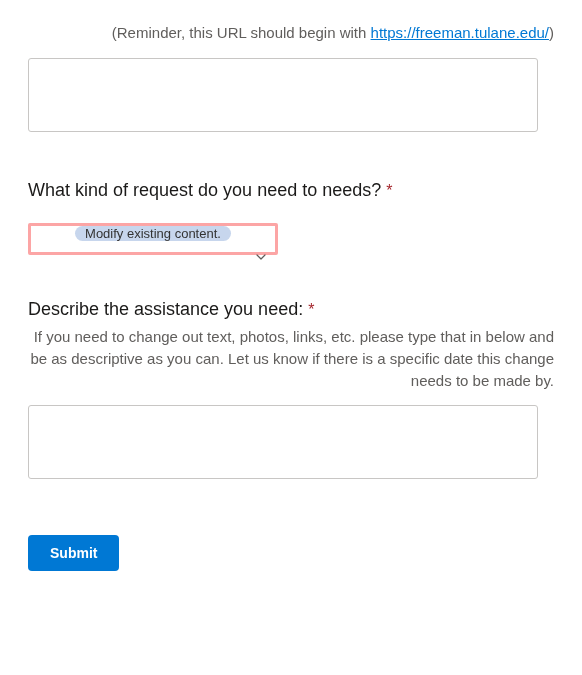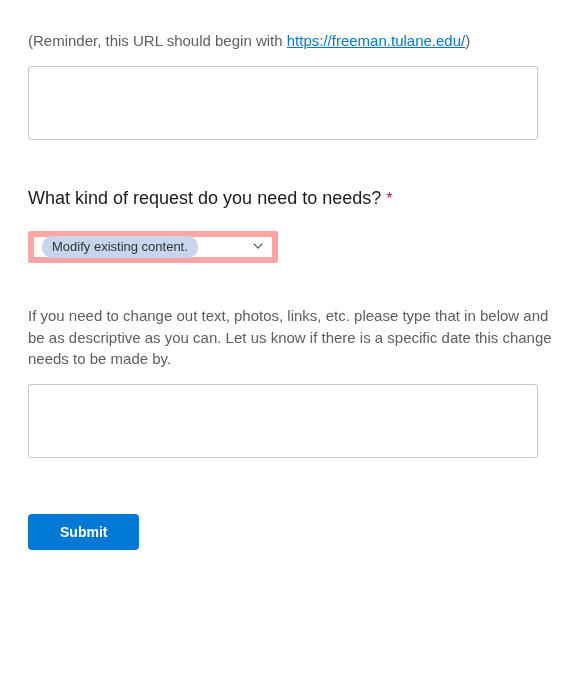--- a/index.html
+++ b/index.html
@@ -29,23 +29,24 @@
       color: #a4262c;
       font-size: 15px;
     }
     .required-star-inline {
       color: #a4262c;
       font-size: 16px;
     }
     .helper-text {
       font-size: 15px;
       color: #605e5c;
-      margin-top: 12px;
+      margin-top: 4px;
       margin-bottom: 14px;
       line-height: 1.45;
+      text-align: right;
     }
     .helper-link {
       color: #0078d4;
       text-decoration: underline;
     }
     .textarea-input {
       width: 510px;
       height: 74px;
       border: 1px solid #c8c6c4;
       border-radius: 3px;
@@ -53,27 +54,28 @@
       padding: 8px;
       font-family: inherit;
       font-size: 14px;
       resize: none;
     }
     .select-wrap {
       display: inline-flex;
       align-items: center;
       width: 250px;
       height: 32px;
-      border: 6px solid #fca5a5;
+      border: 3px solid #fca5a5;
       border-radius: 2px;
       background: #fff;
       padding: 0 8px 0 8px;
       margin-top: 16px;
       cursor: pointer;
       gap: 8px;
+      flex-direction: column;
     }
     .select-pill {
       display: inline-flex;
       align-items: center;
       background: #c7d6ed;
       color: #333;
       font-size: 13px;
       height: 22px;
       padding: 0 10px;
       border-radius: 10px;
@@ -81,21 +83,21 @@
     .select-caret {
       margin-left: auto;
     }
     .submit-btn {
       background: #0078d4;
       color: #fff;
       border: none;
       border-radius: 4px;
       font-size: 14px;
       font-weight: 600;
-      padding: 10px 32px;
+      padding: 10px 22px;
       cursor: pointer;
       font-family: inherit;
     }
     .submit-row {
       margin-top: 52px;
     }
   </style>
 </head>
 <body>
 
@@ -117,19 +119,23 @@
     </span>
     <span class="select-caret">
       <svg width="12" height="12" viewBox="0 0 12 12">
           <path d="M2 4 L6 8 L10 4" fill="none" stroke="#605e5c" stroke-width="1.2" stroke-linecap="round" stroke-linejoin="round"></path>
         </svg>
     </span>
   </div>
 </div>
 
 <div class="field-group" style="margin-bottom:0">
+  <div class="field-label">
+    <span>Describe the assistance you need:</span>
+    <span class="required-star-inline">*</span>
+  </div>
   <div class="helper-text">If you need to change out text, photos, links, etc. please type that in below and be as descriptive as you can. Let us know if there is a specific date this change needs to be made by.</div>
   <textarea class="textarea-input" value="" style=""></textarea>
 </div>
 
 <div class="submit-row">
   <button class="submit-btn">Submit</button>
 </div>
 
 </body></html>

